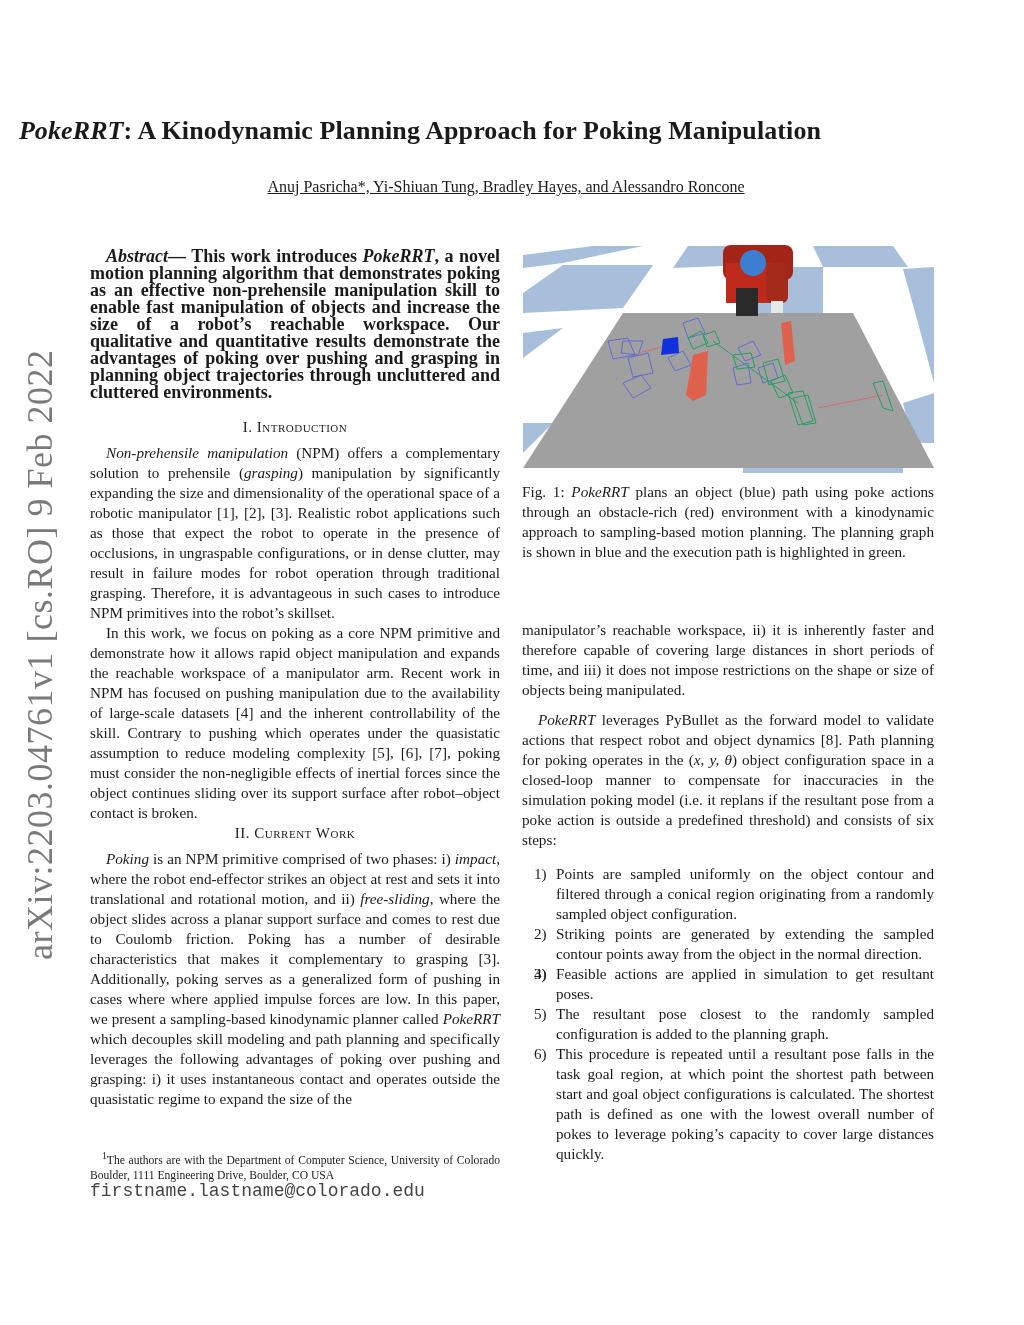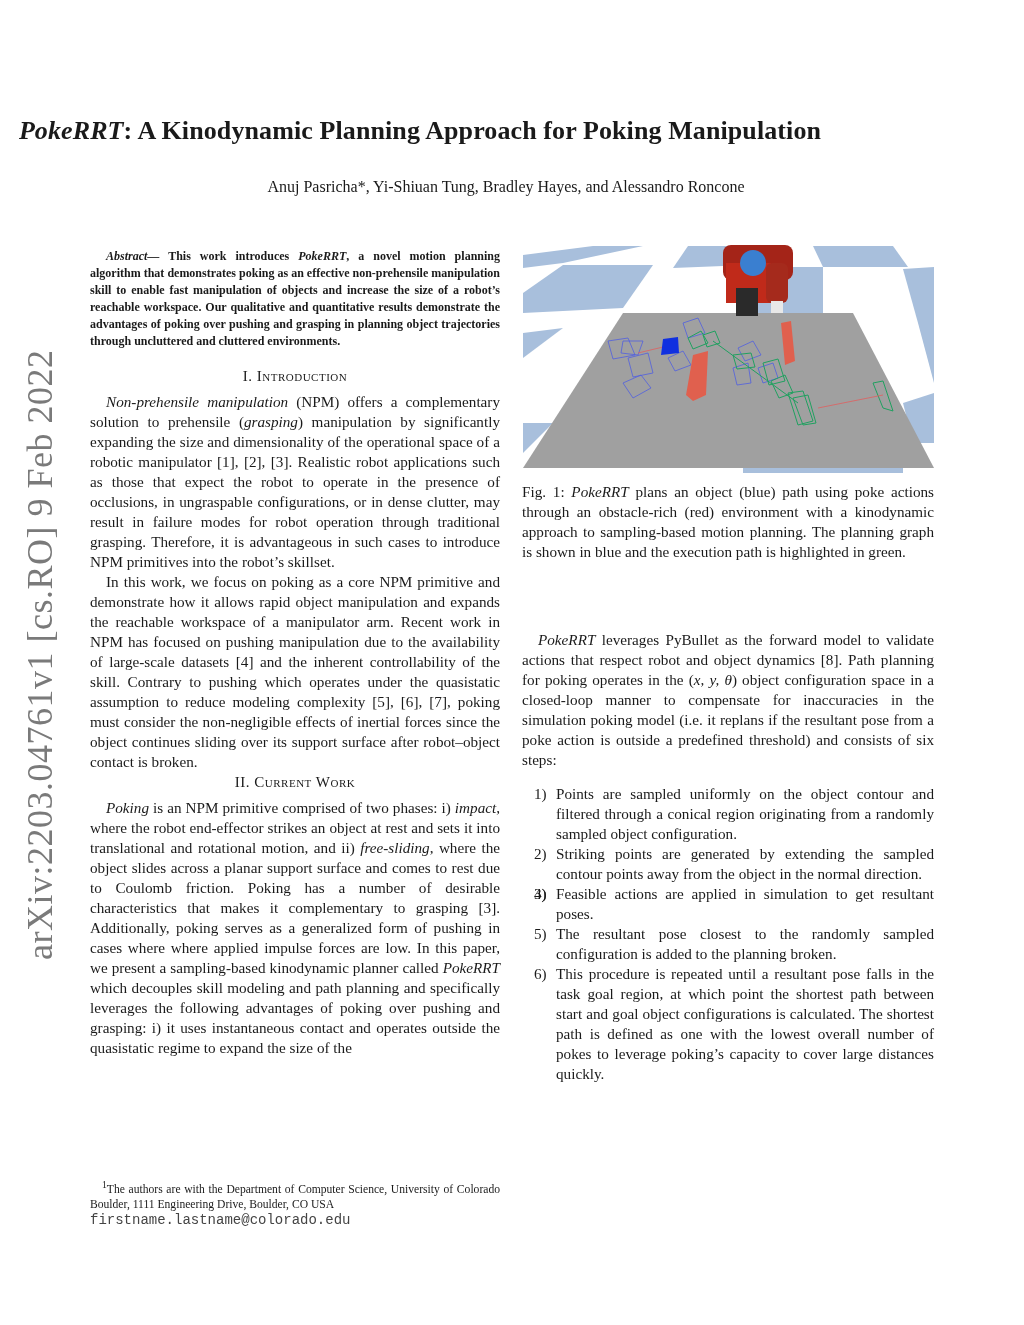--- a/index.html
+++ b/index.html
@@ -1,39 +1,39 @@
 <!DOCTYPE html>
 <html><head>
 <meta charset="utf-8">
 <style>
   html, body { margin:0; padding:0; background:#fff; }
   body { width:1024px; height:1325px; position:relative; overflow:hidden; font-family:"Liberation Serif", "DejaVu Serif", serif; color:#1a1a1a; }
   .title { position:absolute; top:116px; left:0; width:840px; text-align:center; font-size:26px; font-weight:bold; letter-spacing:0.1px; }
   .title i { font-style:italic; }
-  .authors { position:absolute; top:178px; left:0; width:1012px; text-align:center; font-size:16px; }
+  .authors { position:absolute; top:178px; left:0; width:1012px; text-align:center; font-size:16px;text-decoration:underline; }
   .arxiv { position:absolute; left:19px; top:960px; transform-origin:left top; transform:rotate(-90deg); font-size:36px; color:#7a7a7a; white-space:nowrap; letter-spacing:0.5px; }
   .col { position:absolute; font-size:15.2px; line-height:20px; text-align:justify; }
   .left { left:90px; top:248px; width:410px; }
   .right { left:522px; top:620px; width:412px; }
-  .abstract { font-weight:bold; font-size:12px; line-height:17px; text-align:justify; text-indent:16px; margin:0 0 16px 0; }
+  .abstract { font-weight:bold; font-size:18px; line-height:17px; text-align:justify; text-indent:16px; margin:0 0 16px 0; }
   .abstract i { font-style:italic; }
   h2 { font-size:15px; font-weight:normal; text-align:center; margin:0 0 6px 0; letter-spacing:0.5px; }
   h2 .sc { font-variant:small-caps; }
   p { margin:0; text-indent:16px; }
   p + p { margin-top:0; }
   .gap { margin-top:10px; }
   .sec { }
   .figure { position:absolute; left:523px; top:243px; width:411px; height:230px; }
   .caption { position:absolute; left:522px; top:482px; width:412px; font-size:15.2px; line-height:20px; text-align:justify; }
   ol.steps { list-style:none; margin:14px 0 0 0; padding:0; }
   ol.steps li { position:relative; padding-left:34px; }
   ol.steps li .num { position:absolute; left:12px; top:0; }
-  .footnote { position:absolute; left:90px; top:1177px; width:410px; font-size:11.6px; line-height:15.5px; text-align:justify; }
+  .footnote { position:absolute; left:90px; top:1148px; width:410px; font-size:11.6px; line-height:15.5px; text-align:justify; }
   .footnote .fn1 { text-indent:12px; }
-  .mono { font-family:"Liberation Mono", "DejaVu Sans Mono", monospace; font-size:14px; color:#444; }
+  .mono { font-family:"Liberation Mono", "DejaVu Sans Mono", monospace; font-size:18px; color:#444; }
   .footnote .corr { padding-left:12px; }
   i.m { font-style:italic; }
 </style>
 </head>
 <body>
 
 <div class="title"><i>PokeRRT</i><span>: A Kinodynamic Planning Approach for Poking Manipulation</span></div>
 <div class="authors">Anuj Pasricha*, Yi-Shiuan Tung, Bradley Hayes, and Alessandro Roncone</div>
 
 <div class="arxiv">arXiv:2203.04761v1  [cs.RO]  9 Feb 2022</div>
@@ -109,27 +109,28 @@
       <polygon class="ob" points="258,80 268,78 272,118 262,122" fill="#e0604e"></polygon>
     </g>
 
     <polygon class="obj" points="140,96 155,94 156,110 138,112" fill="#1030e0"></polygon>
   </svg>
 </div>
 
 <div class="caption"><span>Fig. 1: </span><i>PokeRRT</i><span> plans an object (blue) path using poke actions through an obstacle-rich (red) environment with a kinodynamic approach to sampling-based motion planning. The planning graph is shown in blue and the execution path is highlighted in green.</span></div>
 
 <div class="col right">
+  <p style="text-indent:0">manipulator’s reachable workspace, ii) it is inherently faster and therefore capable of covering large distances in short periods of time, and iii) it does not impose restrictions on the shape or size of objects being manipulated.</p>
   <p class="gap"><i>PokeRRT</i><span> leverages PyBullet as the forward model to validate actions that respect robot and object dynamics [8]. Path planning for poking operates in the (</span><i class="m">x, y, θ</i><span>) object configuration space in a closed-loop manner to compensate for inaccuracies in the simulation poking model (i.e. it replans if the resultant pose from a poke action is outside a predefined threshold) and consists of six steps:</span></p>
   <ol class="steps">
     <li><span class="num">1)</span><span>Points are sampled uniformly on the object contour and filtered through a conical region originating from a randomly sampled object configuration.</span></li>
     <li><span class="num">2)</span><span>Striking points are generated by extending the sampled contour points away from the object in the normal direction.</span></li>
     <li><span class="num">3)</span></li>
     <li><span class="num">4)</span><span>Feasible actions are applied in simulation to get resultant poses.</span></li>
-    <li><span class="num">5)</span><span>The resultant pose closest to the randomly sampled configuration is added to the planning broken.</span></li>
+    <li><span class="num">5)</span><span>The resultant pose closest to the randomly sampled configuration is added to the planning graph.</span></li>
     <li><span class="num">6)</span><span>This procedure is repeated until a resultant pose falls in the task goal region, at which point the shortest path between start and goal object configurations is calculated. The shortest path is defined as one with the lowest overall number of pokes to leverage poking’s capacity to cover large distances quickly.</span></li>
   </ol>
 </div>
 
 <div class="footnote">
   <div class="fn1"><sup>1</sup><span>The authors are with the Department of Computer Science, University of Colorado Boulder, 1111 Engineering Drive, Boulder, CO USA</span></div>
   <div class="mono">firstname.lastname@colorado.edu</div>
 </div>
 
 </body></html>

